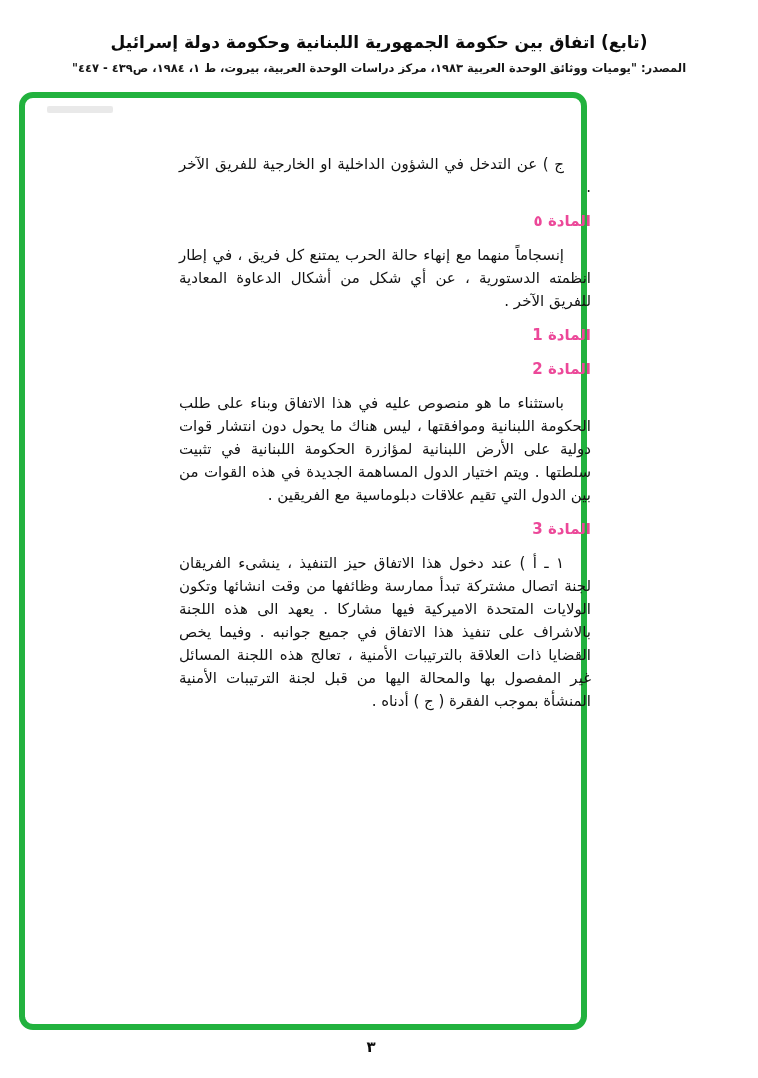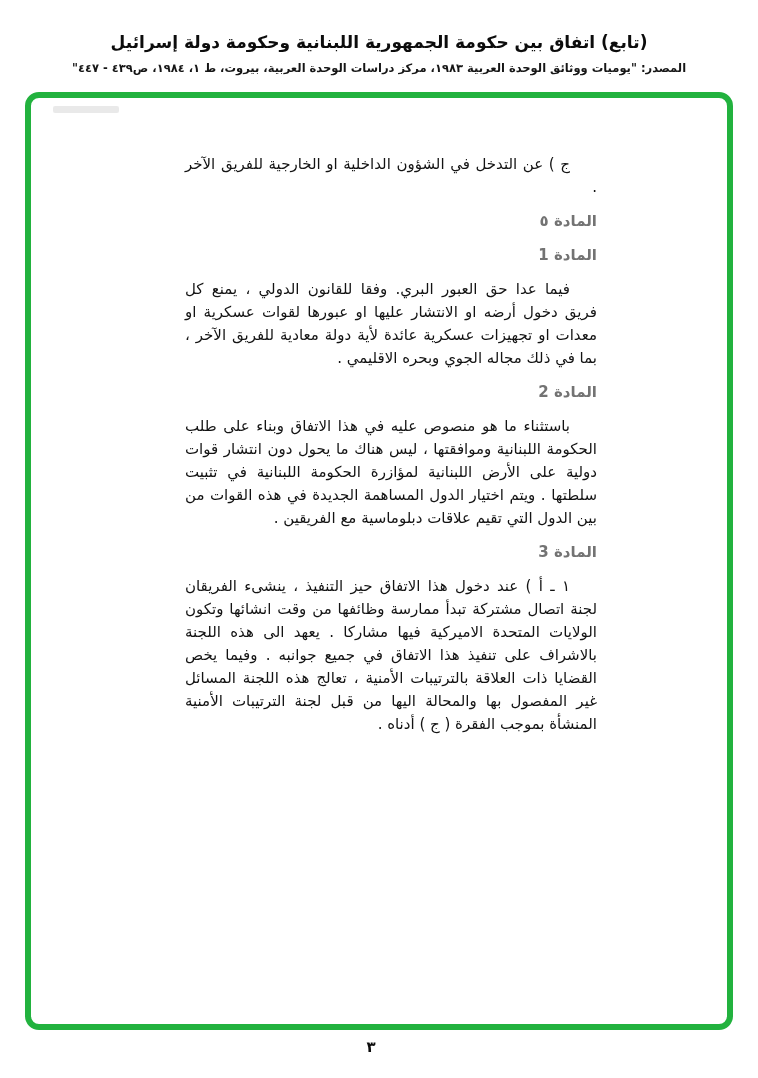--- a/index.html
+++ b/index.html
@@ -33,23 +33,23 @@
     padding: 6px 40px 0 40px;
     text-align: center;
     font-size: 11.5px;
     font-weight: bold;
     line-height: 16px;
     color: #161616;
     white-space: nowrap;
   }
   .border-frame {
     position: absolute;
-    left: 25px;
+    left: 19px;
     top: 92px;
-    width: 708px;
+    width: 568px;
     height: 938px;
     border: 6px solid #22b23e;
     border-radius: 14px;
     background: transparent;
   }
   .scan-artifact {
     position: absolute;
     left: 22px;
     top: 8px;
     width: 66px;
@@ -73,21 +73,21 @@
     text-indent: 27px;
     color: #131313;
     letter-spacing: 0;
   }
   .article-heading {
     margin: 0 0 11px 0;
     font-size: 15px;
     font-weight: bold;
     line-height: 23px;
     text-align: right;
-    color: #737373;
+    color: #ec4899;
   }
   .page-number {
     position: absolute;
     left: 0;
     right: 16px;
     top: 1038px;
     text-align: center;
     font-size: 15px;
     font-weight: bold;
     color: #0c0c0c;
@@ -100,22 +100,22 @@
 
   <h1 class="doc-title">(تابع) اتفاق بين حكومة الجمهورية اللبنانية وحكومة دولة إسرائيل</h1>
 
   <p class="source-line">المصدر:  "يوميات ووثائق الوحدة العربية ١٩٨٣، مركز دراسات الوحدة العربية، بيروت، ط ١، ١٩٨٤، ص٤٣٩ - ٤٤٧"</p>
 
   <div class="border-frame" style="border-color: rgb(34, 178, 62);">
     <div class="scan-artifact"></div>
     <div class="article-content">
         <p class="body-paragraph">ج ) عن التدخل في الشؤون الداخلية او الخارجية للفريق الآخر .</p>
         <h2 class="article-heading">المادة ٥</h2>
+        <p class="body-paragraph">إنسجاماً منهما مع إنهاء حالة الحرب يمتنع كل فريق ، في إطار انظمته الدستورية ، عن أي شكل من أشكال الدعاوة المعادية للفريق الآخر .</p>
         <h2 class="article-heading">المادة 1</h2>
-        <p class="body-paragraph">فيما عدا حق العبور البري. وفقا للقانون الدولي ، يمنع كل فريق دخول أرضه او الانتشار عليها او عبورها لقوات عسكرية او معدات او تجهيزات عسكرية عائدة لأية دولة معادية للفريق الآخر ، بما في ذلك مجاله الجوي وبحره الاقليمي .</p>
         <h2 class="article-heading">المادة 2</h2>
         <p class="body-paragraph">باستثناء ما هو منصوص عليه في هذا الاتفاق وبناء على طلب الحكومة اللبنانية وموافقتها ، ليس هناك ما يحول دون انتشار قوات دولية على الأرض اللبنانية لمؤازرة الحكومة اللبنانية في تثبيت سلطتها . ويتم اختيار الدول المساهمة الجديدة في هذه القوات من بين الدول التي تقيم علاقات دبلوماسية مع الفريقين .</p>
         <h2 class="article-heading">المادة 3</h2>
         <p class="body-paragraph">١ ـ أ ) عند دخول هذا الاتفاق حيز التنفيذ ، ينشىء الفريقان لجنة اتصال مشتركة تبدأ ممارسة وظائفها من وقت انشائها وتكون الولايات المتحدة الاميركية فيها مشاركا . يعهد الى هذه اللجنة بالاشراف على تنفيذ هذا الاتفاق في جميع جوانبه . وفيما يخص القضايا ذات العلاقة بالترتيبات الأمنية ، تعالج هذه اللجنة المسائل غير المفصول بها والمحالة اليها من قبل لجنة الترتيبات الأمنية المنشأة بموجب الفقرة ( ج ) أدناه .</p>
       </div>
   </div>
 
   <div class="page-number">٣</div>
 
 </div>

